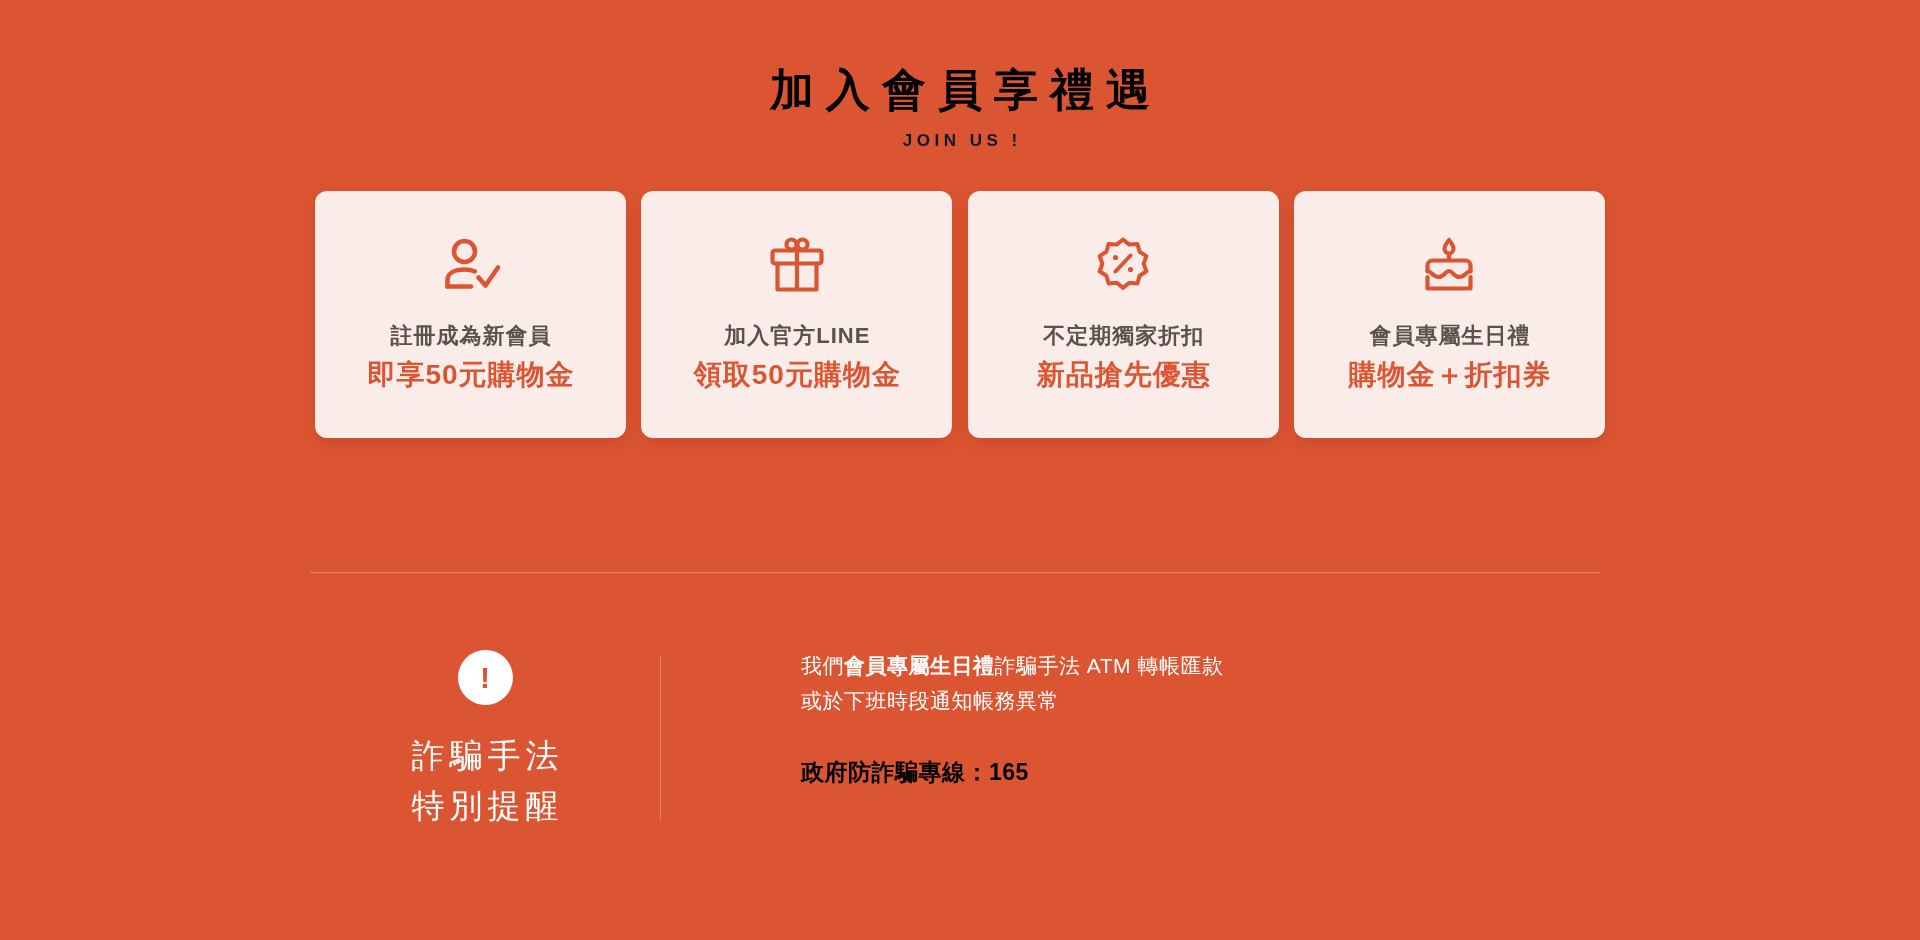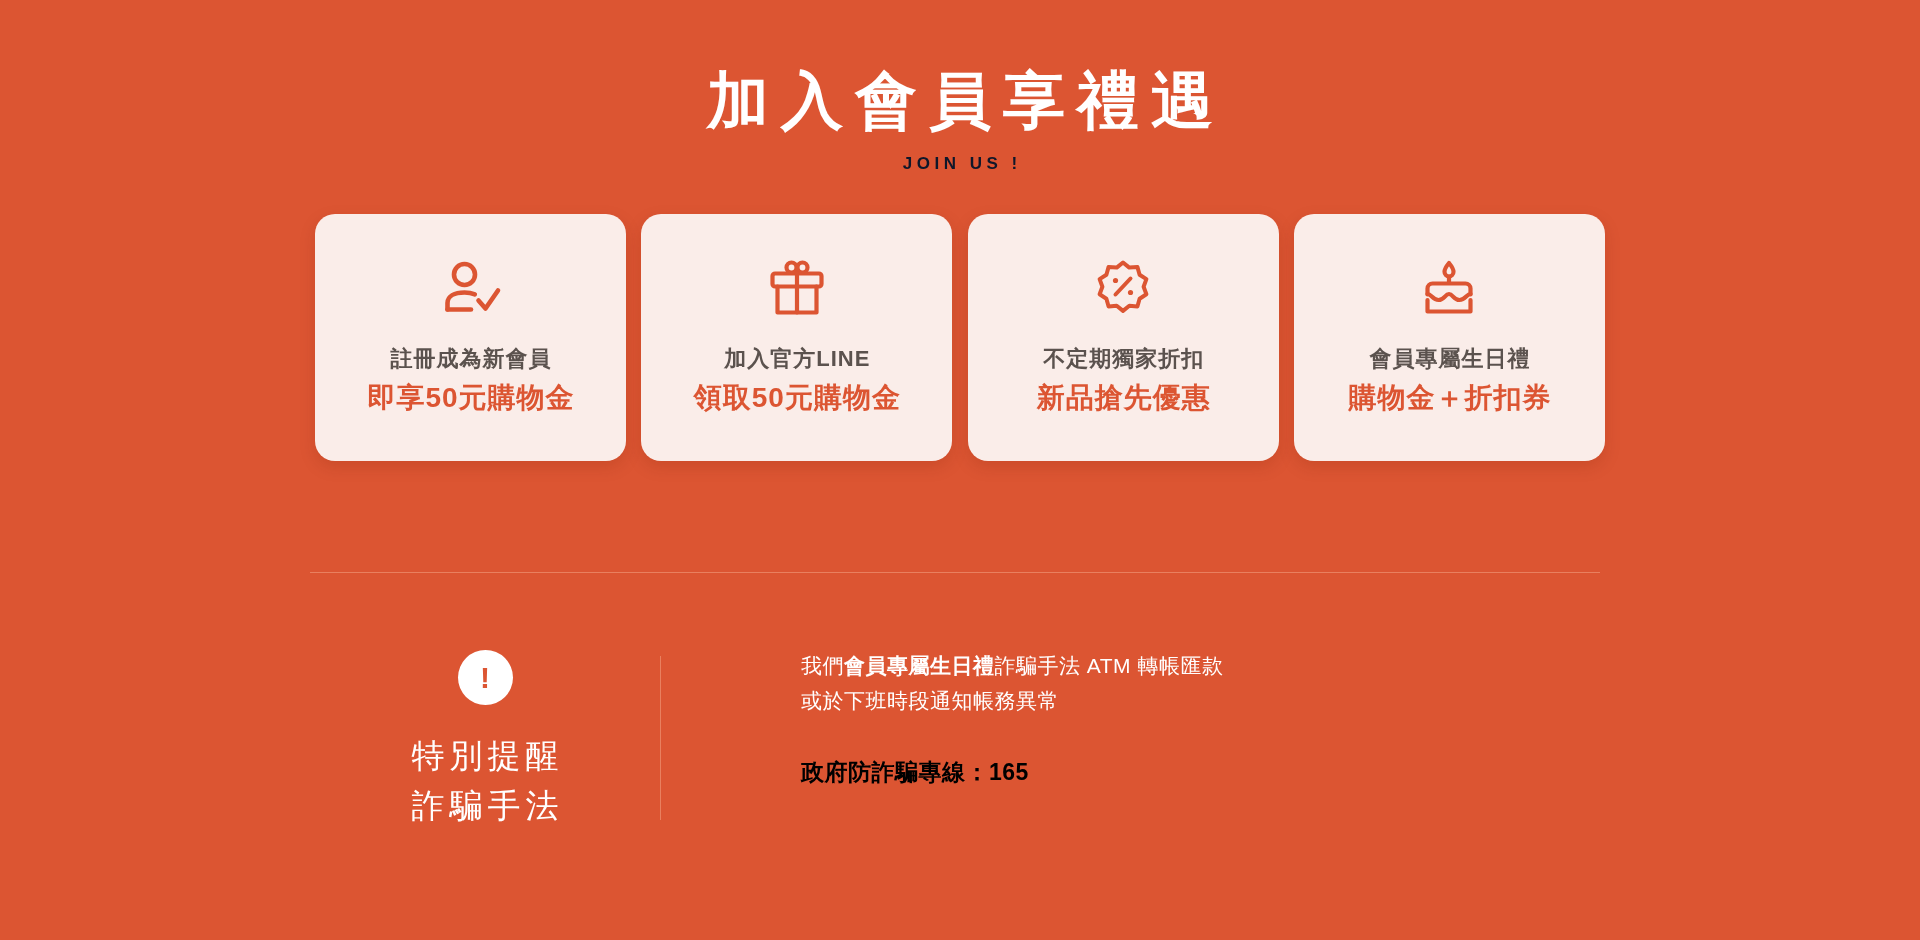--- a/index.html
+++ b/index.html
@@ -23,22 +23,22 @@
     height: 940px;
   }
 
   
   .header {
     padding-top: 62px;
     text-align: center;
   }
 
   .headline {
-    color: #ffffff;
-    font-size: 62px;
+    color: #000000;
+    font-size: 44px;
     font-weight: bold;
     letter-spacing: 12px;
     text-indent: 12px;
     line-height: 1.25;
   }
 
   .subhead {
     margin-top: 14px;
     color: #0f172a;
     font-size: 17px;
@@ -53,21 +53,21 @@
     width: 1290px;
     display: flex;
     justify-content: space-between;
     align-items: stretch;
   }
 
   .card {
     width: 311px;
     height: 247px;
     background: #FAEDE9;
-    border-radius: 20px;
+    border-radius: 12px;
     box-shadow: 0 6px 16px rgba(120, 30, 8, 0.17);
     display: flex;
     flex-direction: column;
     align-items: center;
     justify-content: flex-start;
     padding-top: 44px;
   }
 
   .card-icon {
     height: 62px;
@@ -249,22 +249,22 @@
 
   </div>
 
   <div class="hr"></div>
 
   <div class="notice">
 
     <div class="notice-left">
       <div class="bang">!</div>
       <div class="notice-left-title">
+        <div>詐騙手法</div>
         <div>特別提醒</div>
-        <div>詐騙手法</div>
       </div>
     </div>
 
     <div class="vr"></div>
 
     <div class="notice-right">
       <div class="notice-line">
         <span>我們</span><b>會員專屬生日禮</b><span>詐騙手法 ATM 轉帳匯款</span>
       </div>
       <div class="notice-line">或於下班時段通知帳務異常</div>

